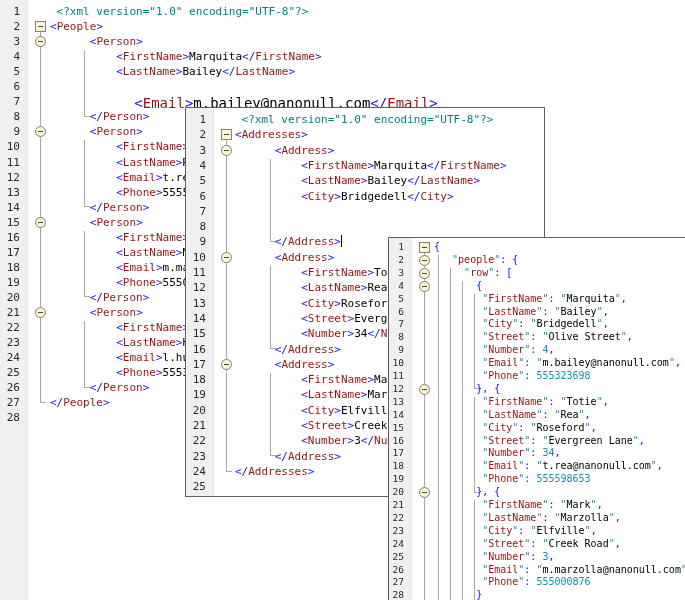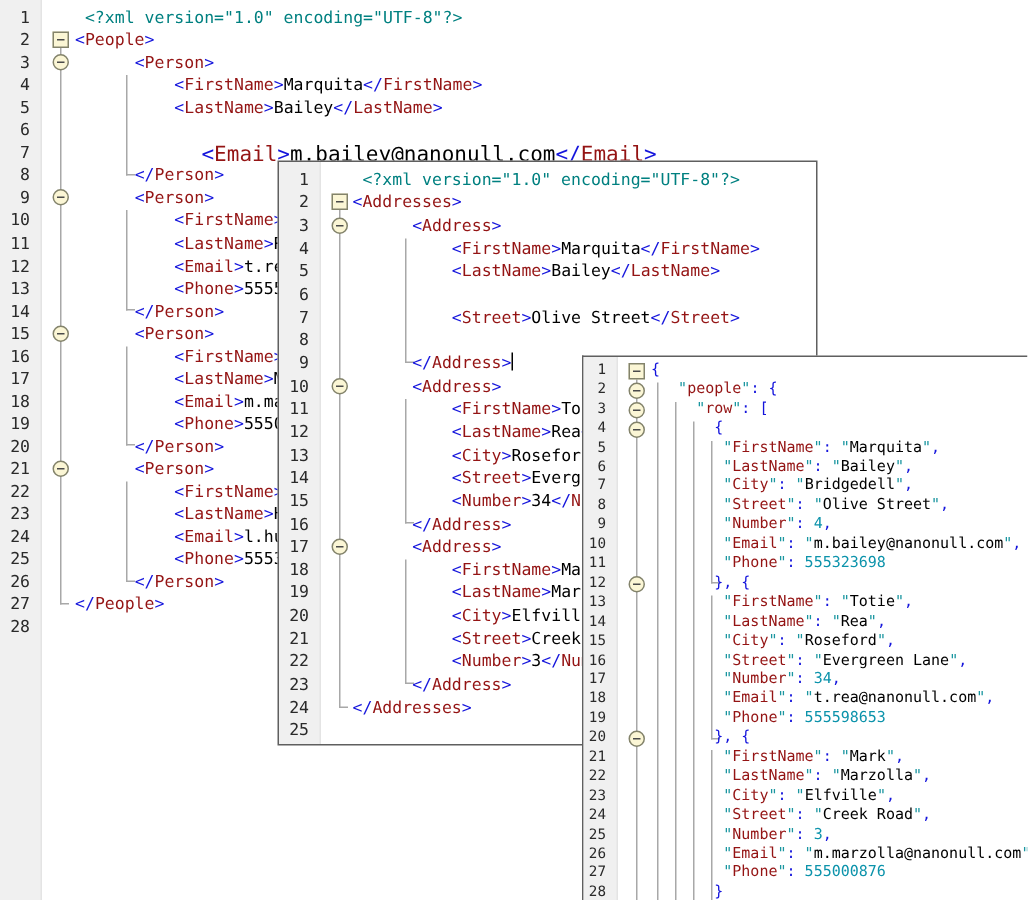--- a/index.html
+++ b/index.html
@@ -124,22 +124,22 @@
         <div class="fold-icon" style="left: 35px; top: 21.45px;"></div>
         <div class="code-line" style="left: 49px; top: 19.3px; line-height: 15.3px; font-size: 11px;"><span class="br">&lt;</span><span class="tag">Addresses</span><span class="br">&gt;</span></div>
         <div class="lnum" style="top: 34.6px; width: 20px; line-height: 15.3px; font-size: 11px;">3</div>
         <div class="fold-icon ci" style="left: 35px; top: 36.75px;"></div>
         <div class="code-line" style="left: 49px; top: 34.6px; line-height: 15.3px; font-size: 11px;"><span class="txt">      </span><span class="br">&lt;</span><span class="tag">Address</span><span class="br">&gt;</span></div>
         <div class="lnum" style="top: 49.9px; width: 20px; line-height: 15.3px; font-size: 11px;">4</div>
         <div class="code-line" style="left: 49px; top: 49.9px; line-height: 15.3px; font-size: 11px;"><span class="txt">          </span><span class="br">&lt;</span><span class="tag">FirstName</span><span class="br">&gt;</span><span class="txt">Marquita</span><span class="br">&lt;/</span><span class="tag">FirstName</span><span class="br">&gt;</span></div>
         <div class="lnum" style="top: 65.2px; width: 20px; line-height: 15.3px; font-size: 11px;">5</div>
         <div class="code-line" style="left: 49px; top: 65.2px; line-height: 15.3px; font-size: 11px;"><span class="txt">          </span><span class="br">&lt;</span><span class="tag">LastName</span><span class="br">&gt;</span><span class="txt">Bailey</span><span class="br">&lt;/</span><span class="tag">LastName</span><span class="br">&gt;</span></div>
         <div class="lnum" style="top: 80.5px; width: 20px; line-height: 15.3px; font-size: 11px;">6</div>
+        <div class="code-line" style="left: 49px; top: 80.5px; line-height: 15.3px; font-size: 11px;"><span class="txt">          </span><span class="br">&lt;</span><span class="tag">City</span><span class="br">&gt;</span><span class="txt">Bridgedell</span><span class="br">&lt;/</span><span class="tag">City</span><span class="br">&gt;</span></div>
         <div class="lnum" style="top: 95.8px; width: 20px; line-height: 15.3px; font-size: 11px;">7</div>
-        <div class="code-line" style="left: 49px; top: 95.8px; line-height: 15.3px; font-size: 11px;"><span class="txt">          </span><span class="br">&lt;</span><span class="tag">Street</span><span class="br">&gt;</span><span class="txt">Olive Street</span><span class="br">&lt;/</span><span class="tag">Street</span><span class="br">&gt;</span></div>
         <div class="lnum" style="top: 111.1px; width: 20px; line-height: 15.3px; font-size: 11px;">8</div>
         <div class="lnum" style="top: 126.4px; width: 20px; line-height: 15.3px; font-size: 11px;">9</div>
         <div class="code-line" style="left: 49px; top: 126.4px; line-height: 15.3px; font-size: 11px;"><span class="txt">      </span><span class="br">&lt;/</span><span class="tag">Address</span><span class="br">&gt;</span><span class="caret"></span></div>
         <div class="lnum" style="top: 141.7px; width: 20px; line-height: 15.3px; font-size: 11px;">10</div>
         <div class="fold-icon ci" style="left: 35px; top: 143.85px;"></div>
         <div class="code-line" style="left: 49px; top: 141.7px; line-height: 15.3px; font-size: 11px;"><span class="txt">      </span><span class="br">&lt;</span><span class="tag">Address</span><span class="br">&gt;</span></div>
         <div class="lnum" style="top: 157px; width: 20px; line-height: 15.3px; font-size: 11px;">11</div>
         <div class="code-line" style="left: 49px; top: 157px; line-height: 15.3px; font-size: 11px;"><span class="txt">          </span><span class="br">&lt;</span><span class="tag">FirstName</span><span class="br">&gt;</span><span class="txt">Totie</span><span class="br">&lt;/</span><span class="tag">FirstName</span><span class="br">&gt;</span></div>
         <div class="lnum" style="top: 172.3px; width: 20px; line-height: 15.3px; font-size: 11px;">12</div>
         <div class="code-line" style="left: 49px; top: 172.3px; line-height: 15.3px; font-size: 11px;"><span class="txt">          </span><span class="br">&lt;</span><span class="tag">LastName</span><span class="br">&gt;</span><span class="txt">Rea</span><span class="br">&lt;/</span><span class="tag">LastName</span><span class="br">&gt;</span></div>

